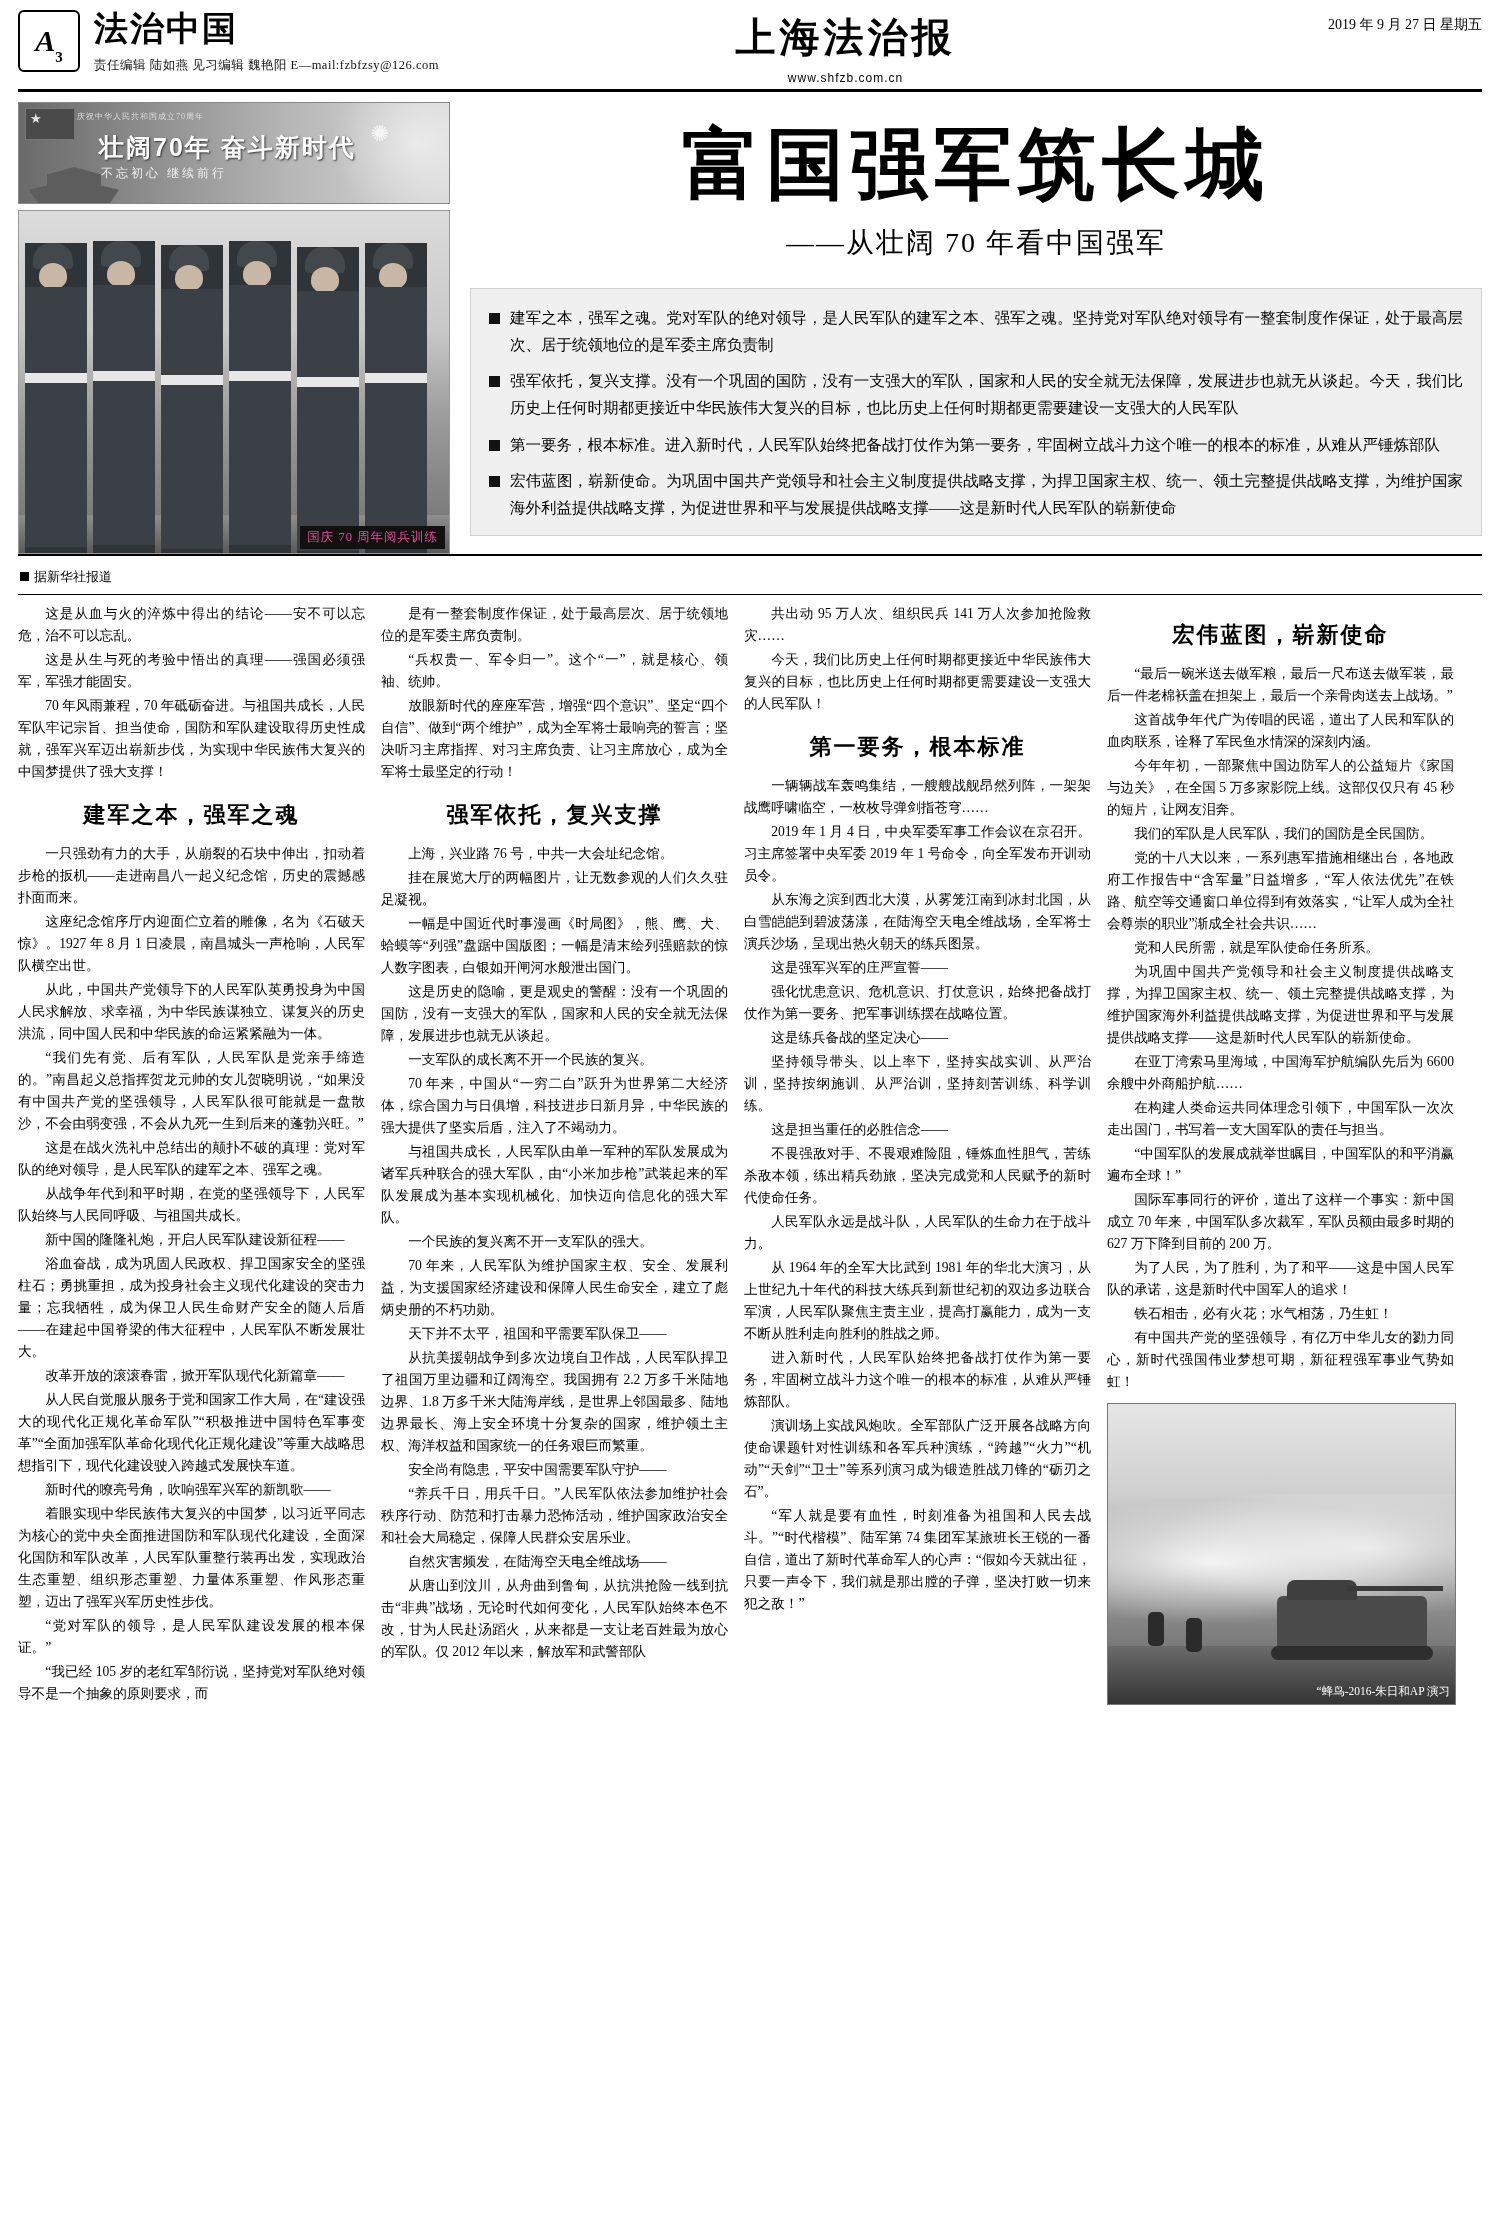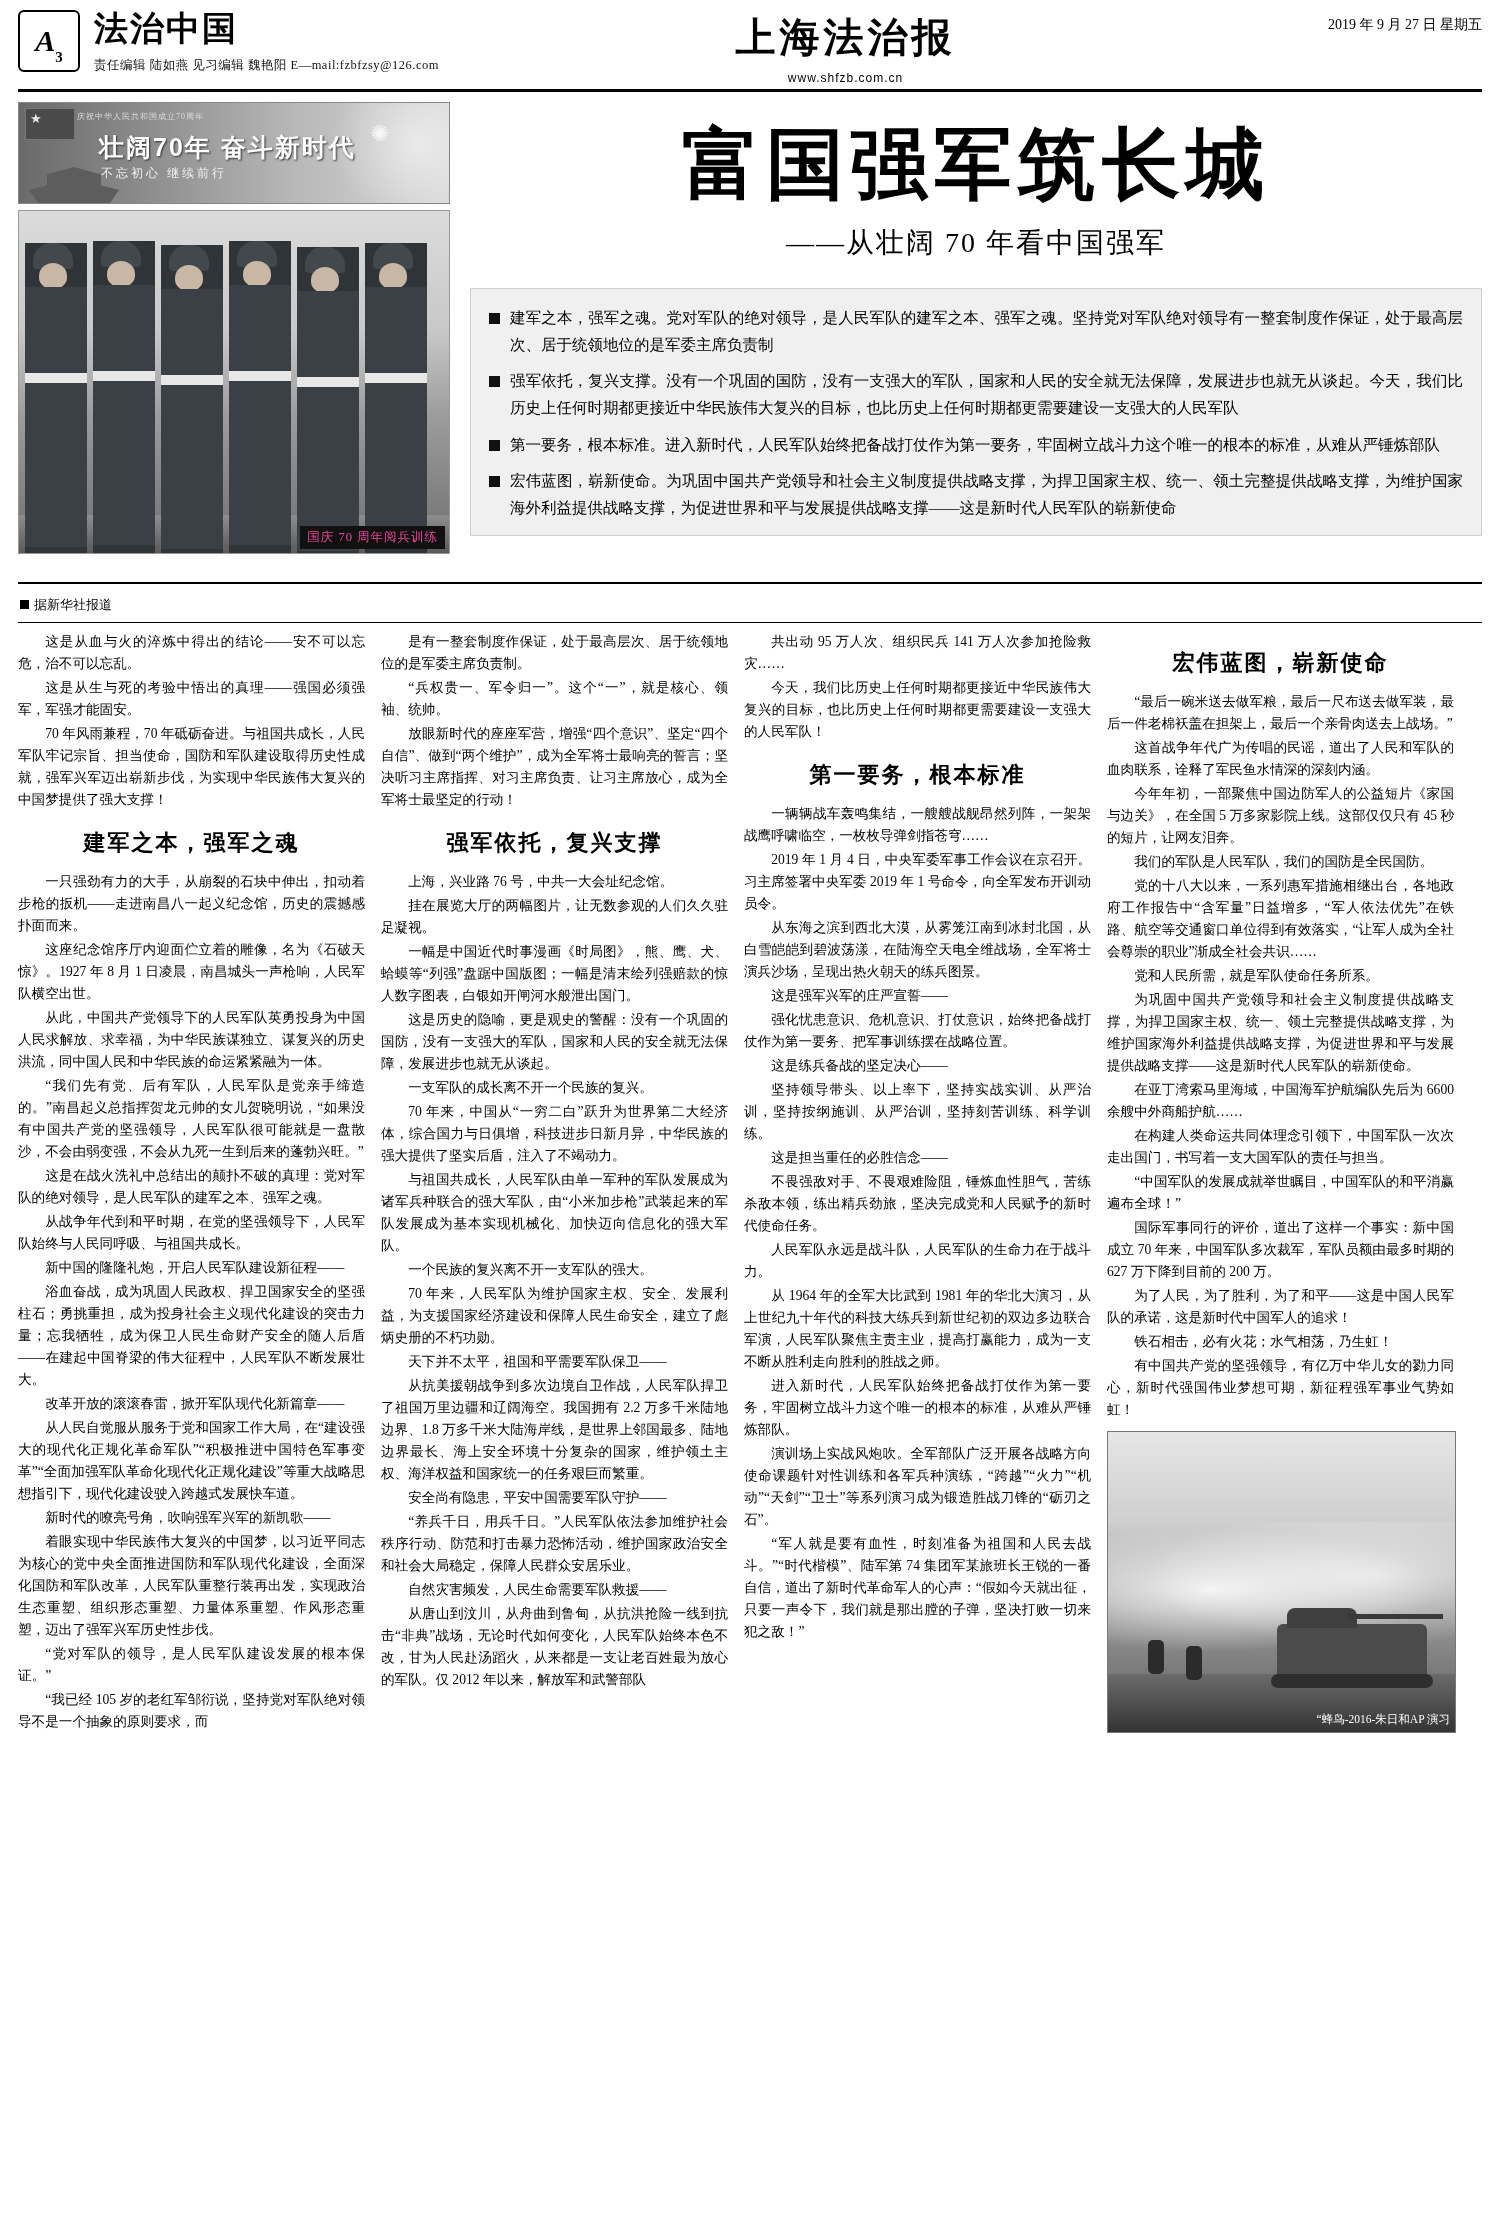--- a/index.html
+++ b/index.html
@@ -81,21 +81,21 @@
   .summary{
     margin-top:26px;background:#f0f0f0;border:1px solid #d2d2d2;padding:16px 18px 14px 18px;
     font-size:15.5px;line-height:1.72;text-align:justify;
   }
   .sum-item{display:flex;margin-bottom:10px;}
   .sum-item:last-child{margin-bottom:0;}
   .bullet{width:11px;height:11px;background:#111;margin:8px 10px 0 0;flex:0 0 auto;}
   .sum-text{flex:1;}
 
   
-  .bodyarea{margin-top:28px;border-top:2px solid #000;padding-top:8px;}
+  .bodyarea{margin-top:0;border-top:2px solid #000;padding-top:8px;}
   .source{font-size:13px;margin:4px 0 8px 2px;}
   .source .sq{display:inline-block;width:9px;height:9px;background:#000;margin-right:5px;}
   .cols{display:flex;gap:16px;}
   .col{width:347px;flex:0 0 347px;font-size:13.6px;line-height:1.62;text-align:justify;}
   .col p{margin:0 0 2px 0;text-indent:2em;}
   .sect{
     text-align:center;font-weight:bold;font-size:22px;letter-spacing:2px;
     margin:14px 0 10px 0;font-family:"Liberation Sans",sans-serif;
   }
   .rule{border-top:1px solid #000;margin:3px 0 8px 0;}
@@ -257,21 +257,21 @@
           <p>这是历史的隐喻，更是观史的警醒：没有一个巩固的国防，没有一支强大的军队，国家和人民的安全就无法保障，发展进步也就无从谈起。</p>
           <p>一支军队的成长离不开一个民族的复兴。</p>
           <p>70 年来，中国从“一穷二白”跃升为世界第二大经济体，综合国力与日俱增，科技进步日新月异，中华民族的强大提供了坚实后盾，注入了不竭动力。</p>
           <p>与祖国共成长，人民军队由单一军种的军队发展成为诸军兵种联合的强大军队，由“小米加步枪”武装起来的军队发展成为基本实现机械化、加快迈向信息化的强大军队。</p>
           <p>一个民族的复兴离不开一支军队的强大。</p>
           <p>70 年来，人民军队为维护国家主权、安全、发展利益，为支援国家经济建设和保障人民生命安全，建立了彪炳史册的不朽功勋。</p>
           <p>天下并不太平，祖国和平需要军队保卫——</p>
           <p>从抗美援朝战争到多次边境自卫作战，人民军队捍卫了祖国万里边疆和辽阔海空。我国拥有 2.2 万多千米陆地边界、1.8 万多千米大陆海岸线，是世界上邻国最多、陆地边界最长、海上安全环境十分复杂的国家，维护领土主权、海洋权益和国家统一的任务艰巨而繁重。</p>
           <p>安全尚有隐患，平安中国需要军队守护——</p>
           <p>“养兵千日，用兵千日。”人民军队依法参加维护社会秩序行动、防范和打击暴力恐怖活动，维护国家政治安全和社会大局稳定，保障人民群众安居乐业。</p>
-          <p>自然灾害频发，人民生命需要军队救援——</p>
+          <p>自然灾害频发，在陆海空天电全维战场——</p>
           <p>从唐山到汶川，从舟曲到鲁甸，从抗洪抢险一线到抗击“非典”战场，无论时代如何变化，人民军队始终本色不改，甘为人民赴汤蹈火，从来都是一支让老百姓最为放心的军队。仅 2012 年以来，解放军和武警部队</p>
         </div>
       <div class="col" id="c2">
           <p>共出动 95 万人次、组织民兵 141 万人次参加抢险救灾……</p>
           <p>今天，我们比历史上任何时期都更接近中华民族伟大复兴的目标，也比历史上任何时期都更需要建设一支强大的人民军队！</p>
           <div class="sect">第一要务，根本标准</div>
           <p>一辆辆战车轰鸣集结，一艘艘战舰昂然列阵，一架架战鹰呼啸临空，一枚枚导弹剑指苍穹……</p>
           <p>2019 年 1 月 4 日，中央军委军事工作会议在京召开。习主席签署中央军委 2019 年 1 号命令，向全军发布开训动员令。</p>
           <p>从东海之滨到西北大漠，从雾笼江南到冰封北国，从白雪皑皑到碧波荡漾，在陆海空天电全维战场，全军将士演兵沙场，呈现出热火朝天的练兵图景。</p>
           <p>这是强军兴军的庄严宣誓——</p>

